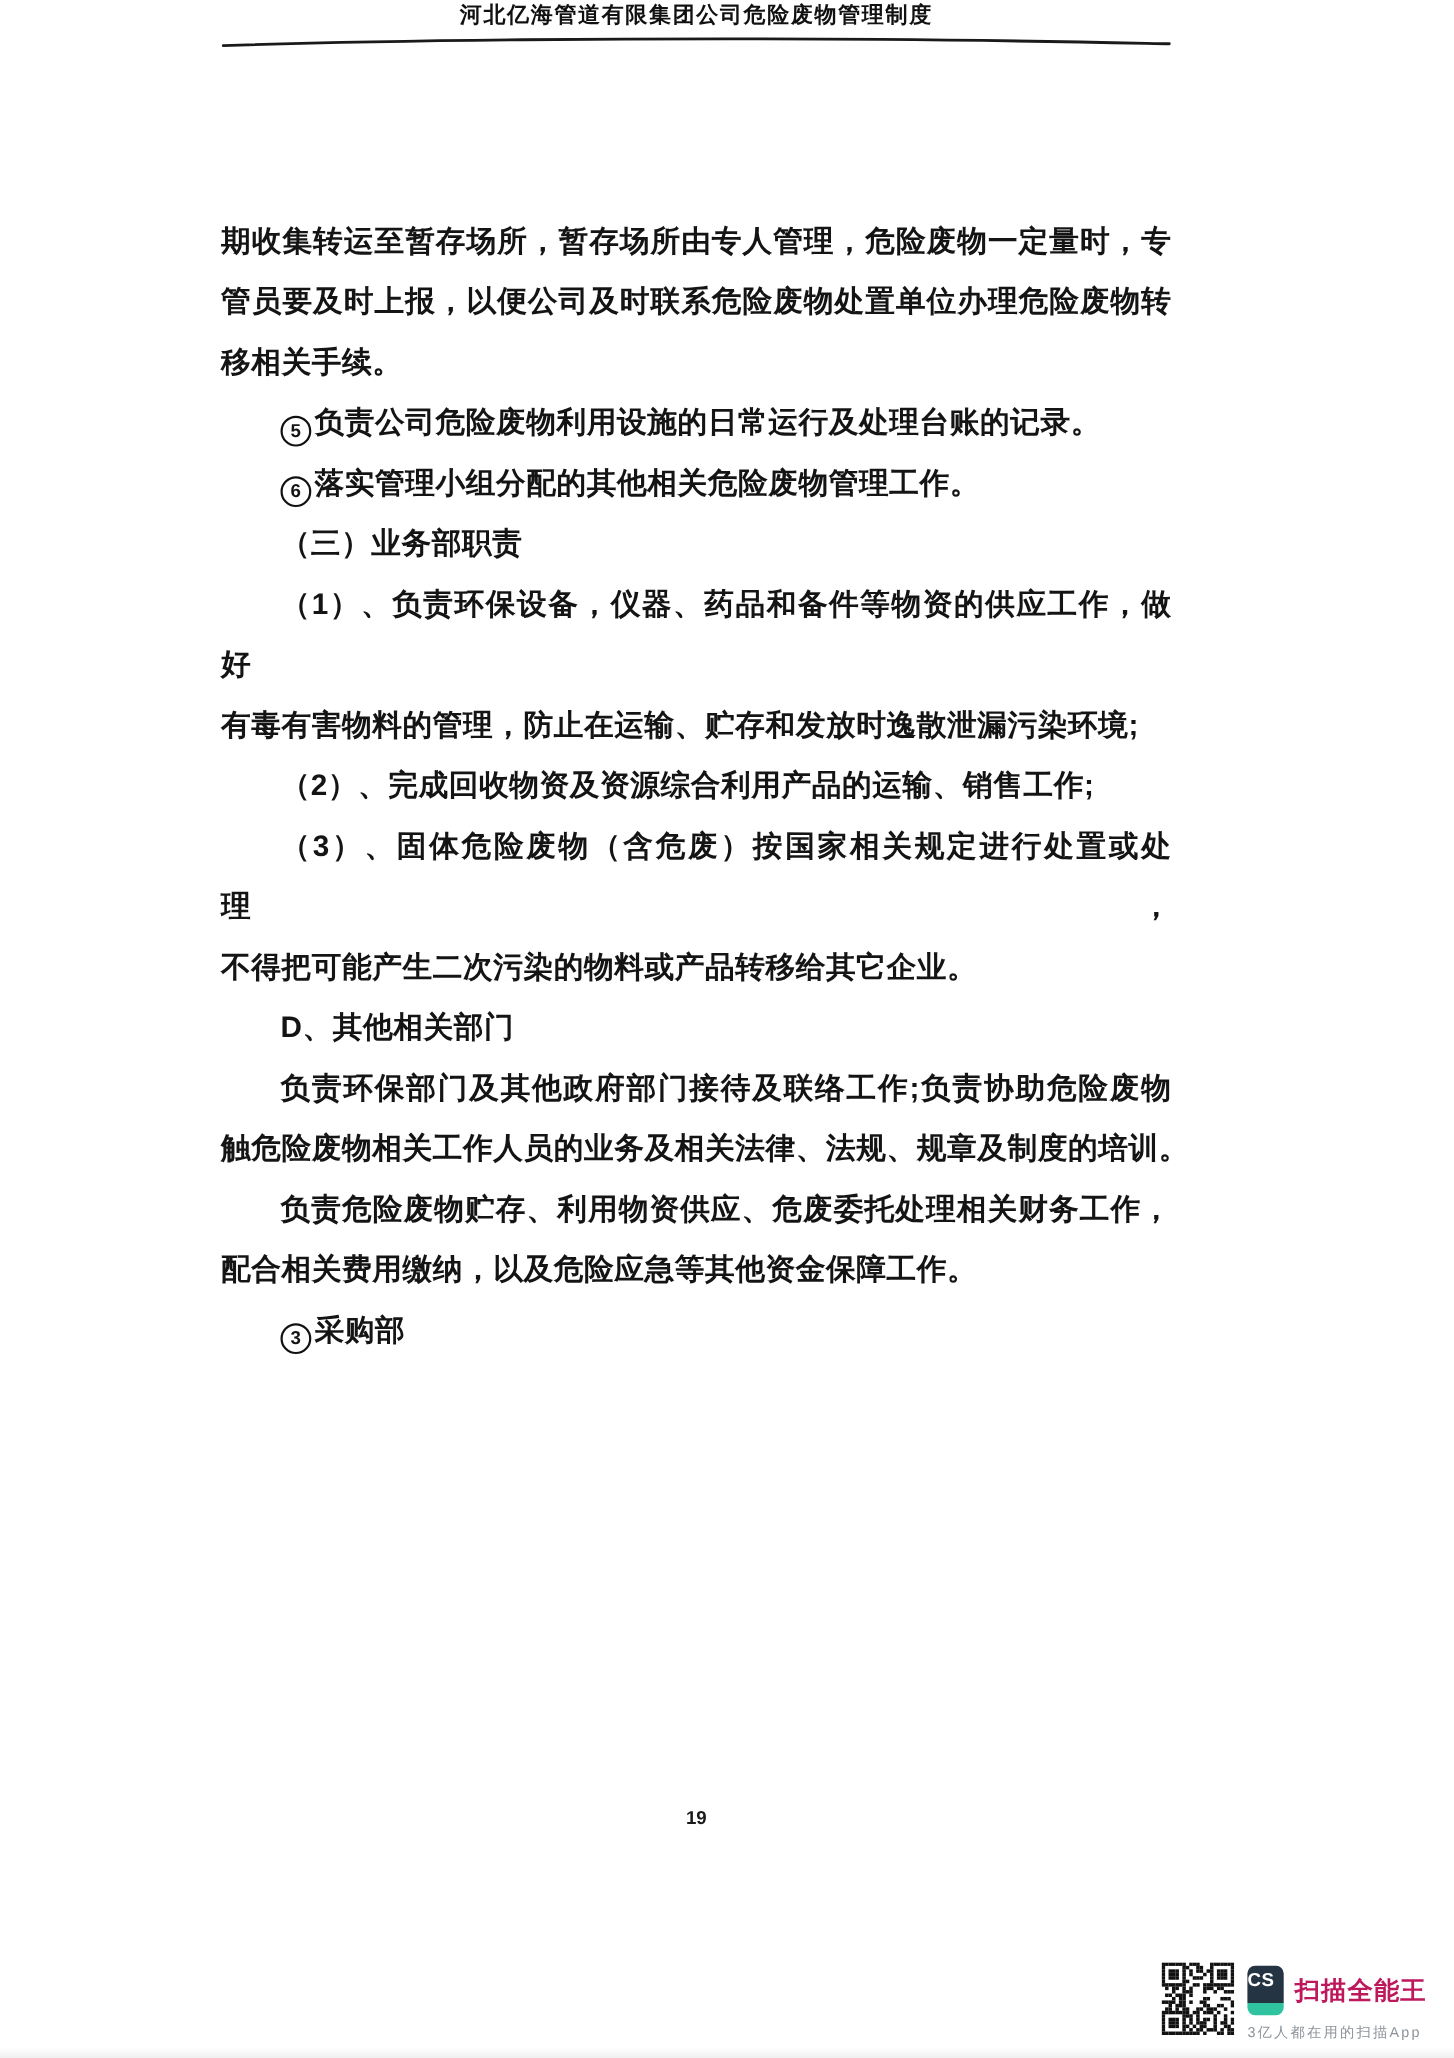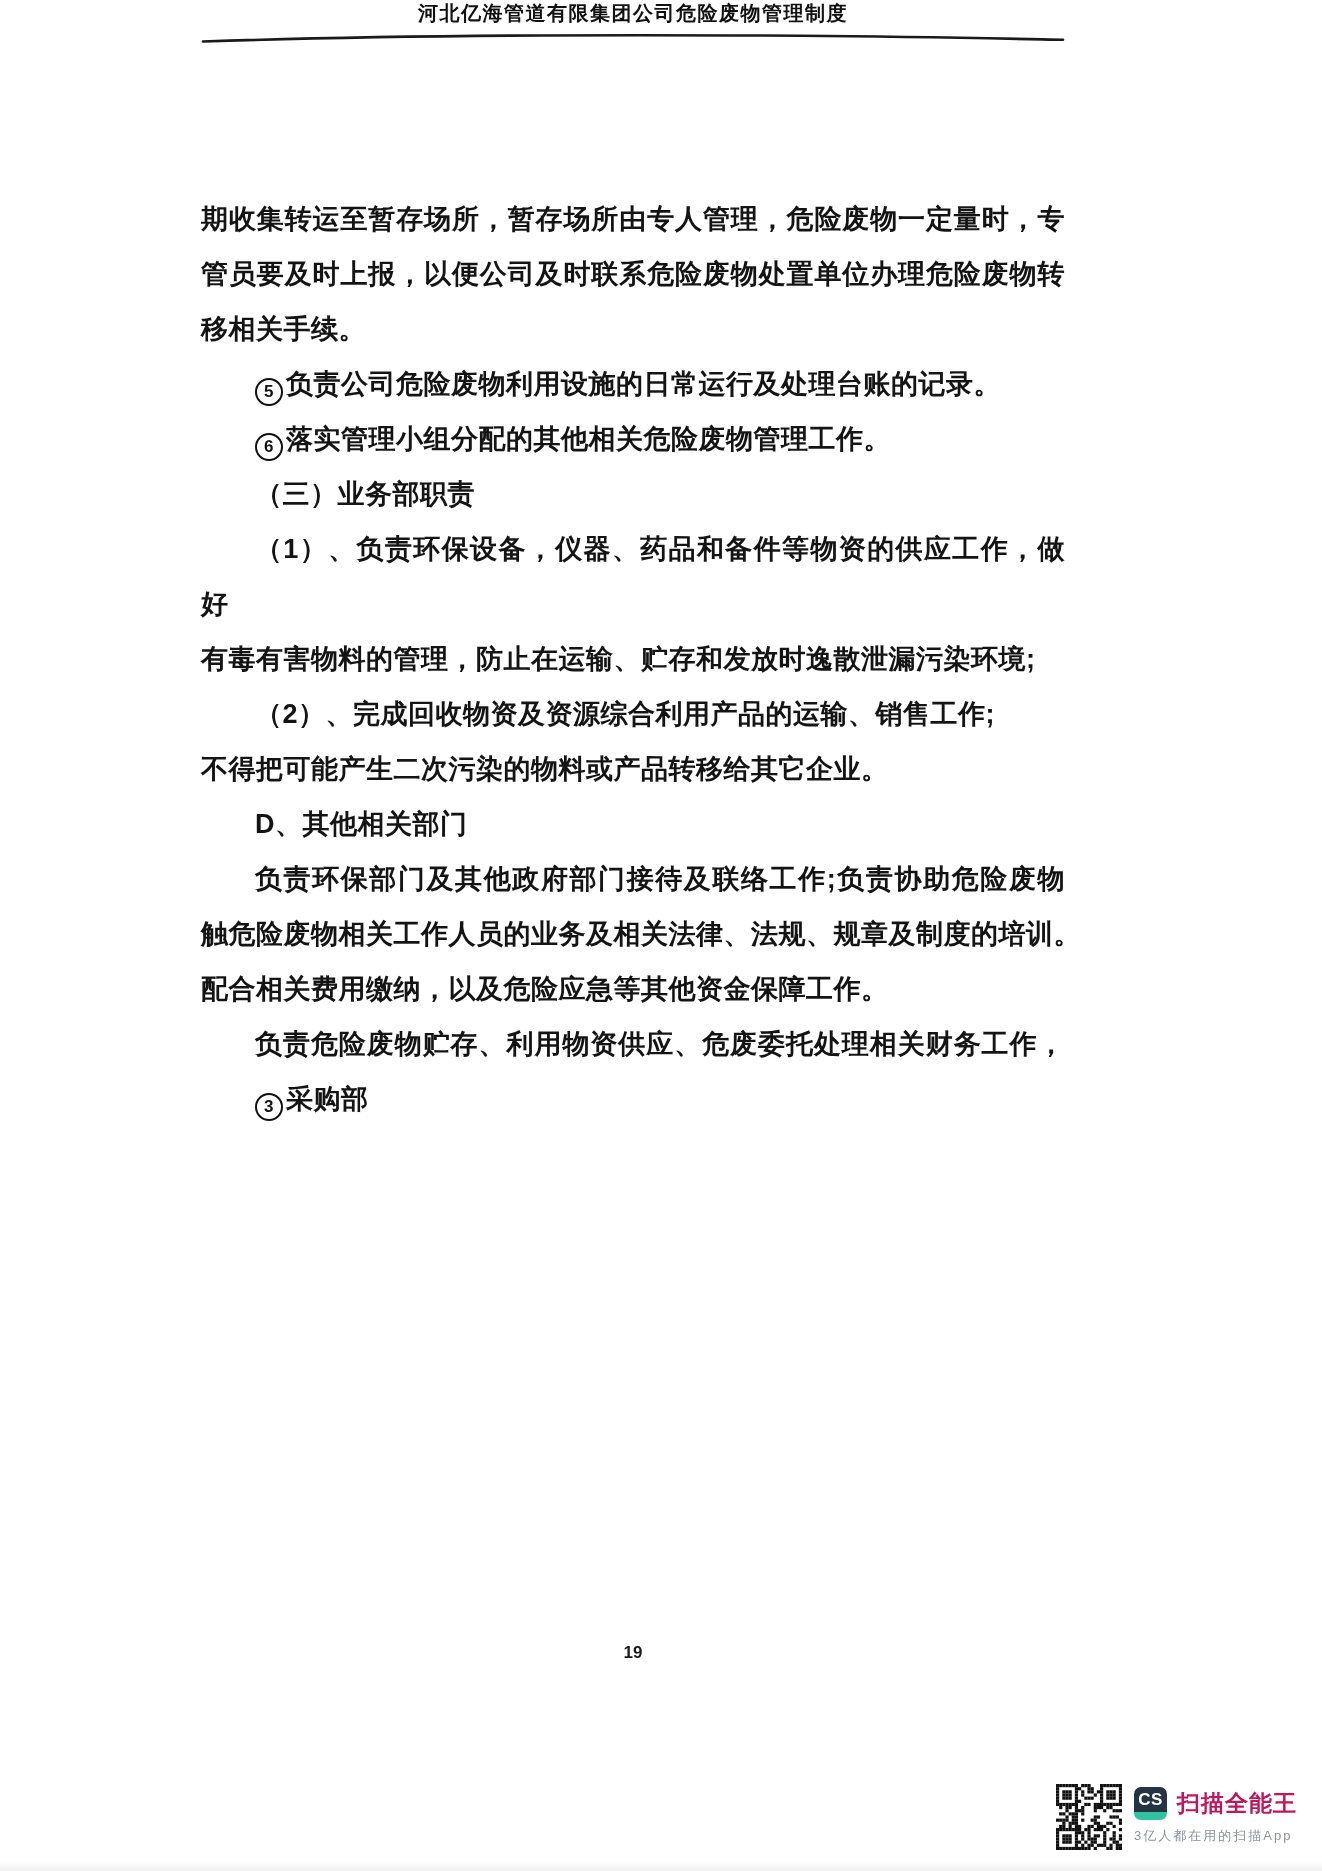--- a/index.html
+++ b/index.html
@@ -75,24 +75,24 @@
 
   
   .watermark {
     position: absolute; left: 1056px; top: 1784px;
     display: flex; align-items: flex-start; gap: 12px;
   }
   .qr { width: 66px; height: 66px; display: block; }
   .wm-right { padding-top: 3px; }
   .wm-row { display: flex; align-items: center; gap: 10px; }
   .cs-logo {
-    width: 33px; height: 33px;
+    width: 33px; height: 45px;
     border-radius: 7px;
     background: linear-gradient(180deg, #243442 0%, #243442 76%, #2fc3a0 76%, #2fc3a0 100%);
-    display: flex; justify-content: center;
+    display: flex; 
     color: #ffffff;
     font-size: 17px; font-weight: 800;
     padding-top: 3px;
     letter-spacing: 0.5px;
   }
   .wm-title {
     font-size: 23px; font-weight: 700; color: #be185d; letter-spacing: 1px;
   }
   .wm-sub {
     margin-top: 7px;
@@ -114,26 +114,27 @@
   <main class="body-text" id="body-text">
       <div class="line fill">期收集转运至暂存场所，暂存场所由专人管理，危险废物一定量时，专</div>
       <div class="line fill">管员要及时上报，以便公司及时联系危险废物处置单位办理危险废物转</div>
       <div class="line">移相关手续。</div>
       <div class="line indent"><span class="circled-num">5</span>负责公司危险废物利用设施的日常运行及处理台账的记录。</div>
       <div class="line indent"><span class="circled-num">6</span>落实管理小组分配的其他相关危险废物管理工作。</div>
       <div class="line indent">（三）业务部职责</div>
       <div class="line indent fill">（1）、负责环保设备，仪器、药品和备件等物资的供应工作，做好</div>
       <div class="line">有毒有害物料的管理，防止在运输、贮存和发放时逸散泄漏污染环境;</div>
       <div class="line indent">（2）、完成回收物资及资源综合利用产品的运输、销售工作;</div>
+      <div class="line indent fill">（3）、固体危险废物（含危废）按国家相关规定进行处置或处理，</div>
       <div class="line">不得把可能产生二次污染的物料或产品转移给其它企业。</div>
       <div class="line indent">D、其他相关部门</div>
       <div class="line indent fill">负责环保部门及其他政府部门接待及联络工作;负责协助危险废物</div>
       <div class="line">触危险废物相关工作人员的业务及相关法律、法规、规章及制度的培训。</div>
+      <div class="line indent fill">负责危险废物贮存、利用物资供应、危废委托处理相关财务工作，</div>
       <div class="line">配合相关费用缴纳，以及危险应急等其他资金保障工作。</div>
-      <div class="line indent fill">负责危险废物贮存、利用物资供应、危废委托处理相关财务工作，</div>
       <div class="line indent"><span class="circled-num">3</span>采购部</div>
     </main>
 
   <div class="page-number">19</div>
 
   <div class="watermark">
     <svg class="qr" id="qr-svg" viewBox="0 0 66 66" xmlns="http://www.w3.org/2000/svg">
         <rect x="0.00" y="0.00" width="3.19" height="3.19" fill="#111"></rect>
         <rect x="3.14" y="0.00" width="3.19" height="3.19" fill="#111"></rect>
         <rect x="6.29" y="0.00" width="3.19" height="3.19" fill="#111"></rect>

